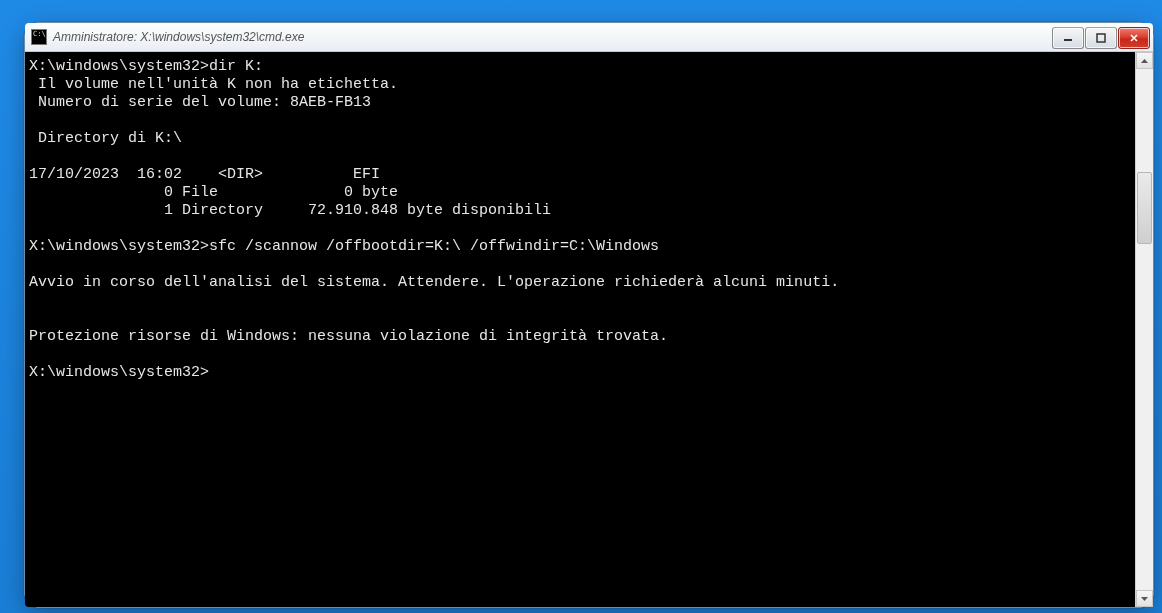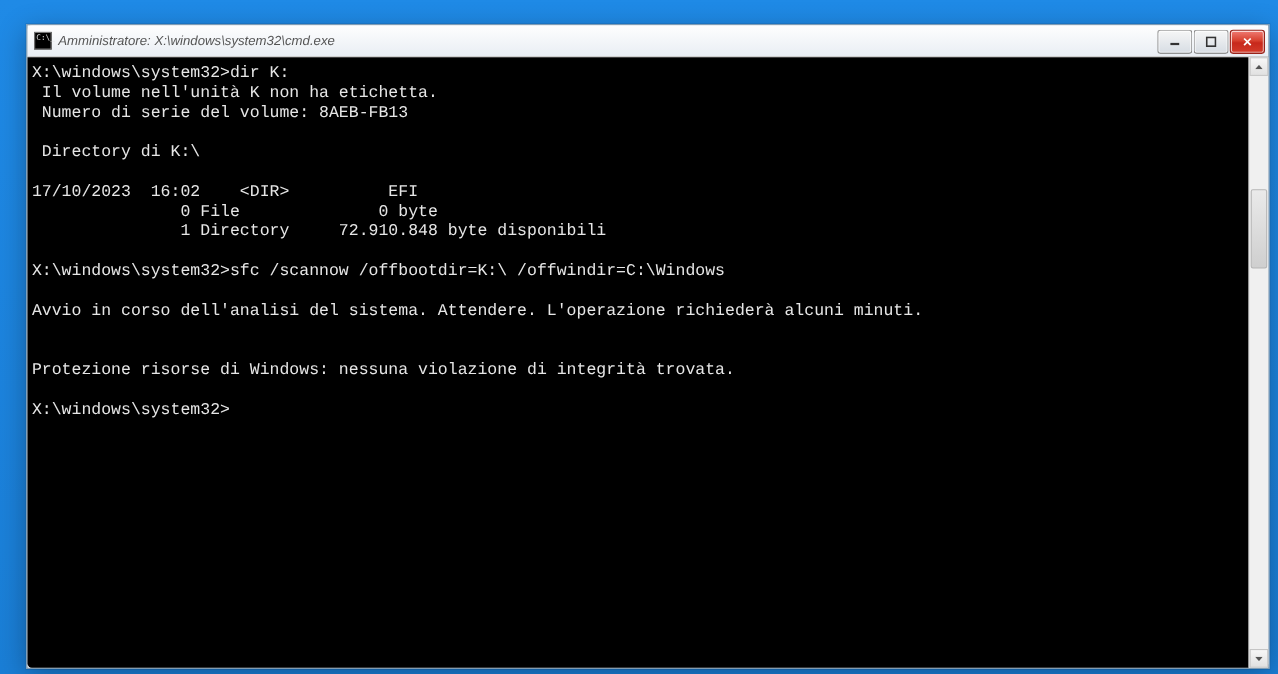--- a/index.html
+++ b/index.html
@@ -18,21 +18,21 @@
     position: relative;
   }
   .window {
     position: absolute;
     left: 24px;
     top: 22px;
     width: 1128px;
     height: 584px;
     background: #fff;
     border: 1px solid #6b8ba6;
-    border-radius: 0;
+    border-radius: 16px;
     box-shadow: 0 0 0 1px rgba(0,0,0,.08), 0 6px 24px rgba(0,0,0,.3);
     display: flex;
     flex-direction: column;
   }
   .titlebar {
     height: 28px;
     background: linear-gradient(#fefefe, #e9eef4);
     border-bottom: 1px solid #c9c9c9;
     display: flex;
     align-items: center;

